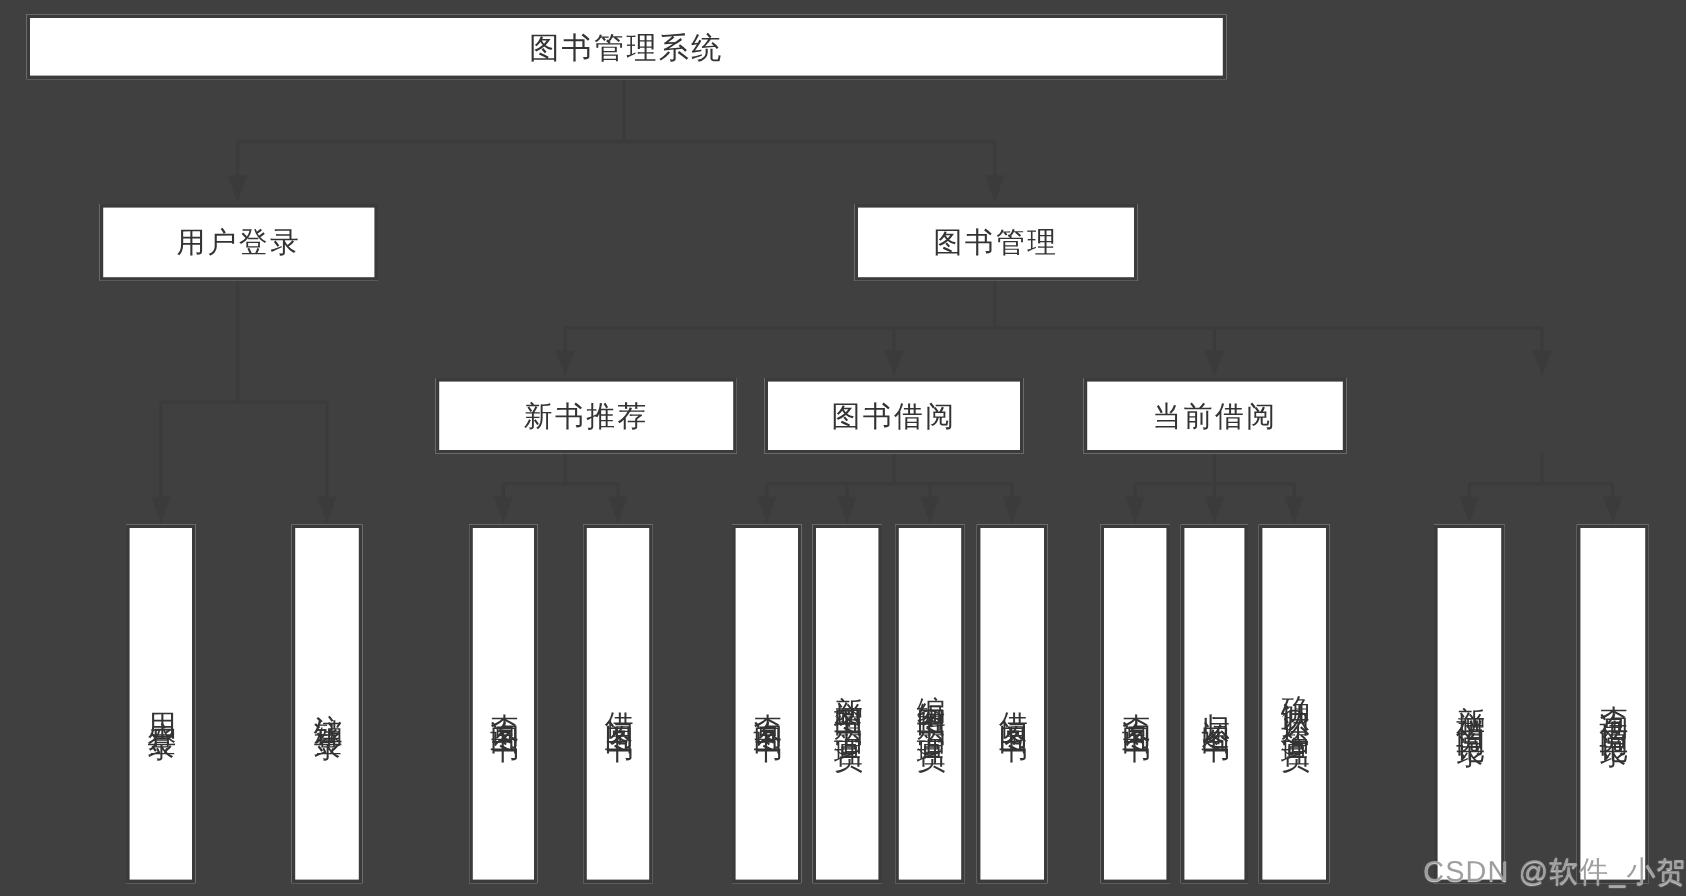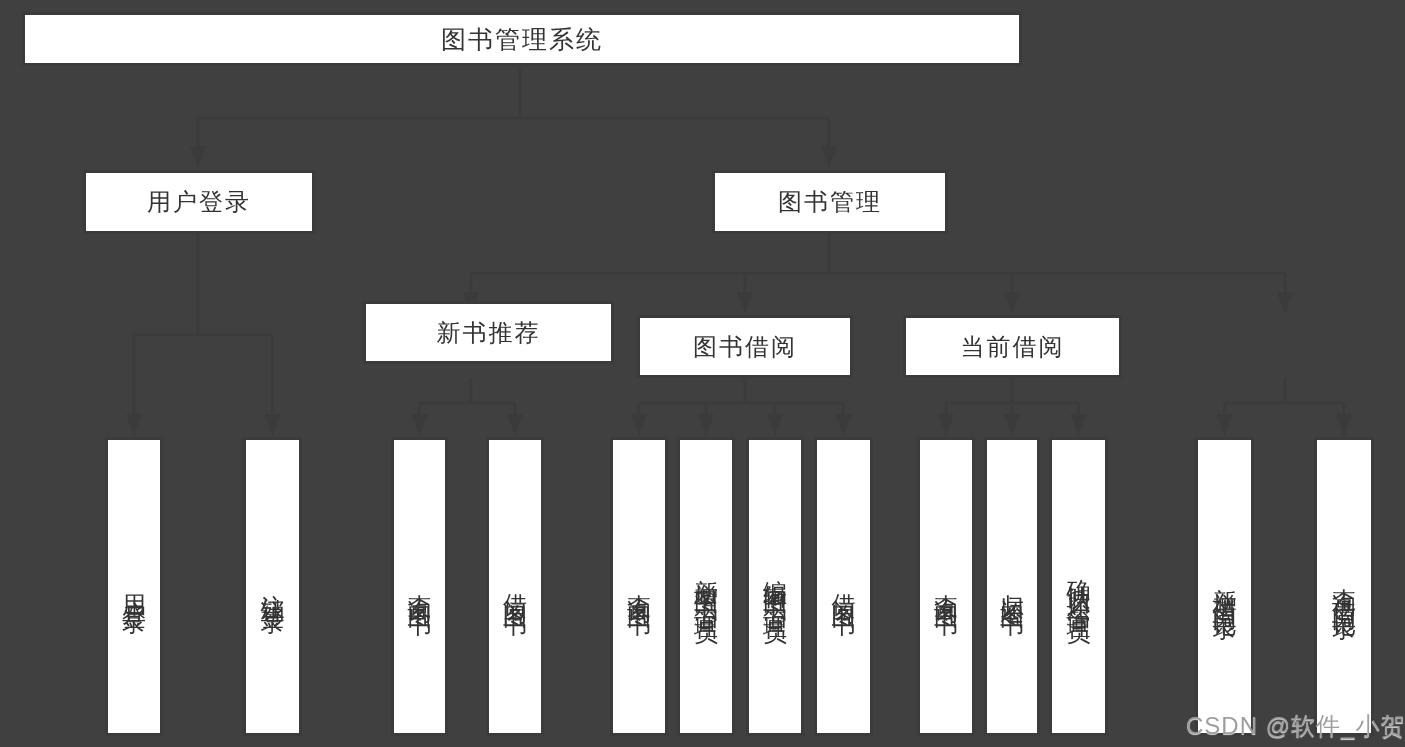--- a/index.html
+++ b/index.html
@@ -111,21 +111,21 @@
     <span class="h-label">图书管理系统</span>
   </div>
 
   <div class="box" style="left:83px; top:170px; width:232px; height:64px;">
     <span class="h-label">用户登录</span>
   </div>
   <div class="box" style="left:712px; top:170px; width:236px; height:64px;">
     <span class="h-label">图书管理</span>
   </div>
 
-  <div class="box" style="left:363px; top:301px; width:251px; height:63px;">
+  <div class="box" style="left:363px; top:315px; width:251px; height:63px;">
     <span class="h-label">新书推荐</span>
   </div>
   <div class="box" style="left:637px; top:315px; width:216px; height:63px;">
     <span class="h-label">图书借阅</span>
   </div>
   <div class="box" style="left:903px; top:315px; width:219px; height:63px;">
     <span class="h-label">当前借阅</span>
   </div>
 
   <div class="box leaf" style="left:105px; top:437px; width:58px; height:299px;">

